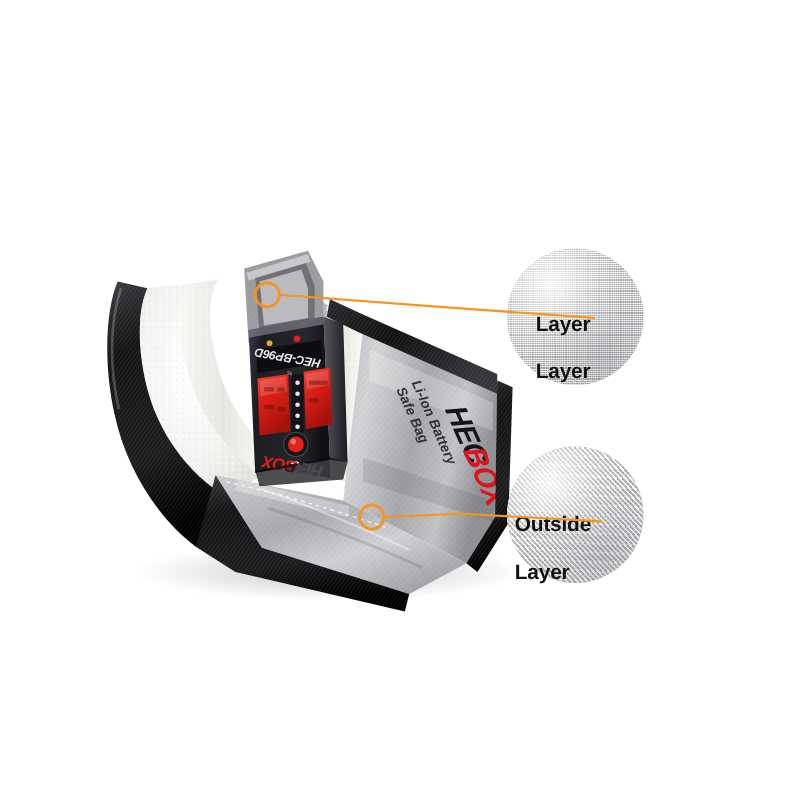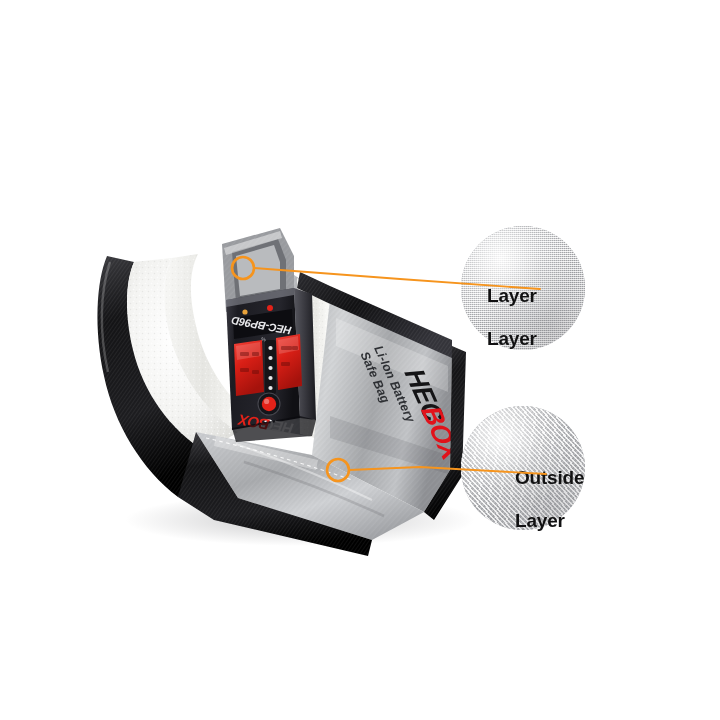--- a/index.html
+++ b/index.html
@@ -306,21 +306,21 @@
 
   <div class="swatch" id="sw1" style="left: 461px; top: 406px; width: 124px; height: 124px;">
     <div class="tex tex-outside"></div>
     <div class="sheen"></div>
   </div>
 
   <div class="swatch-label" id="lb0" style="left: 487px; top: 264px; font-size: 19px;">
     <div>Layer</div>
     <div>Layer</div>
   </div>
-  <div class="swatch-label" id="lb1" style="left: 515px; top: 446px; font-size: 19px;">
+  <div class="swatch-label" id="lb1" style="left: 468px; top: 446px; font-size: 19px;">
     <div>Outside</div>
     <div>Layer</div>
   </div>
 
   <svg id="overlay" viewBox="0 0 720 720">
     <g id="leaders">
         <polyline points="254,268 400,279 540,289" fill="none" stroke="#f6941d" stroke-width="1.9" stroke-linecap="round" stroke-linejoin="round"></polyline>
         <circle cx="243" cy="268" r="11" fill="none" stroke="#f6941d" stroke-width="2.6"></circle>
         <polyline points="349,470 420,467 546,474" fill="none" stroke="#f6941d" stroke-width="1.9" stroke-linecap="round" stroke-linejoin="round"></polyline>
         <circle cx="338" cy="470" r="11" fill="none" stroke="#f6941d" stroke-width="2.6"></circle>

